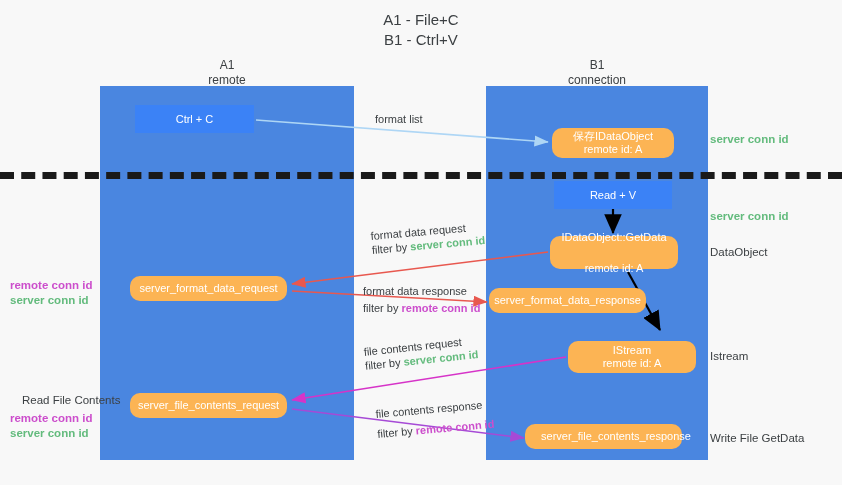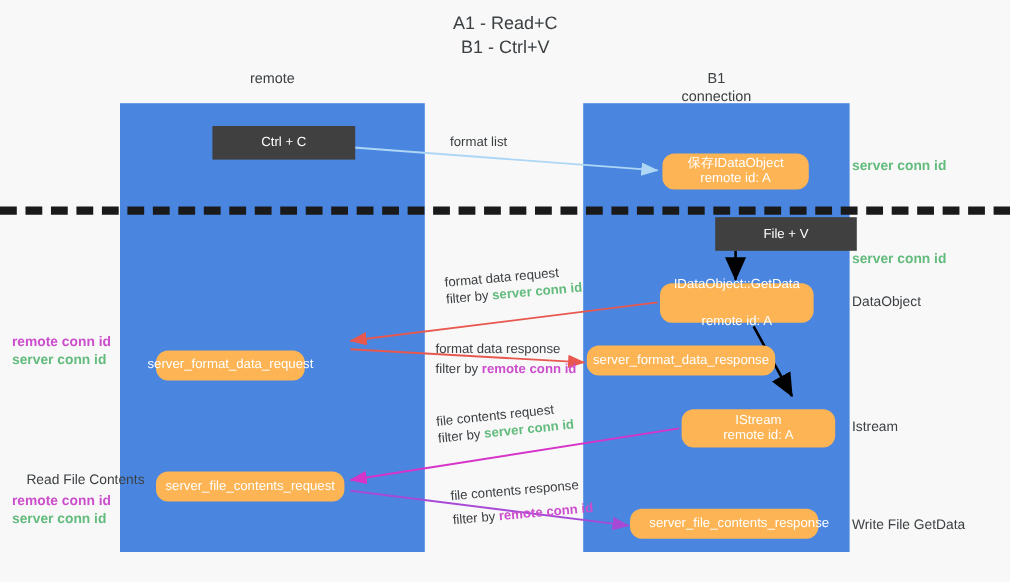--- a/index.html
+++ b/index.html
@@ -54,21 +54,21 @@
     display: flex;
     align-items: center;
     justify-content: center;
     flex-direction: column;
     text-align: center;
     color: #ffffff;
     font-size: 11px;
     line-height: 13px;
     padding: 2px 4px;
   }
-  .node.green { background: #404040; margin-left: 42px; }
+  .node.green { background: #3b82f6; }
   .node.orange { background: #fcb454; border-radius: 10px; }
   .node .l2 { display: block; }
 
   
   .edge-label {
     font-size: 11px;
     line-height: 14px;
     color: #3c4043;
     white-space: nowrap;
   }
@@ -101,25 +101,26 @@
     overflow: visible;
     pointer-events: none;
   }
 </style>
 </head>
 <body>
 
 <div id="canvas">
 
   <div class="abs title-block">
-    <div>A1 - Read+C</div>
+    <div>A1 - File+C</div>
     <div>B1 - Ctrl+V</div>
   </div>
 
   <div class="abs col-head" style="left:100px; top:58px; width:254px;">
+    <span class="h1">A1</span>
     <span class="h2">remote</span>
   </div>
   <div class="abs col-head" style="left:486px; top:58px; width:222px;">
     <span class="h1">B1</span>
     <span class="h2">connection</span>
   </div>
 
   <div class="abs lane" style="left:100px; top:86px; width:254px; height:374px;"></div>
   <div class="abs lane" style="left:486px; top:86px; width:222px; height:374px;"></div>
 
@@ -160,34 +161,34 @@
   <div class="abs node green" style="left:135px; top:105px; width:119px; height:28px;">
     <span>Ctrl + C</span>
   </div>
 
   <div class="abs node orange" style="left:552px; top:128px; width:122px; height:30px;">
     <span>保存IDataObject</span>
     <span class="l2">remote id: A</span>
   </div>
 
   <div class="abs node green" style="left:554px; top:181px; width:118px; height:28px;">
-    <span>File + V</span>
+    <span>Read + V</span>
   </div>
 
   <div class="abs node orange" style="left:550px; top:236px; width:128px; height:33px;gap:18px;">
     <span>IDataObject::GetData</span>
     <span class="l2">remote id: A</span>
   </div>
 
   <div class="abs node orange" style="left:568px; top:341px; width:128px; height:32px;">
     <span>IStream</span>
     <span class="l2">remote id: A</span>
   </div>
 
-  <div class="abs node orange" style="left:130px; top:276px; width:124px; height:25px;margin-top:16px;">
+  <div class="abs node orange" style="left:130px; top:276px; width:157px; height:25px;">
     <span>server_format_data_request</span>
   </div>
 
   <div class="abs node orange" style="left:489px; top:288px; width:157px; height:25px;">
     <span>server_format_data_response</span>
   </div>
 
   <div class="abs node orange" style="left:130px; top:393px; width:157px; height:25px;">
     <span>server_file_contents_request</span>
   </div>

